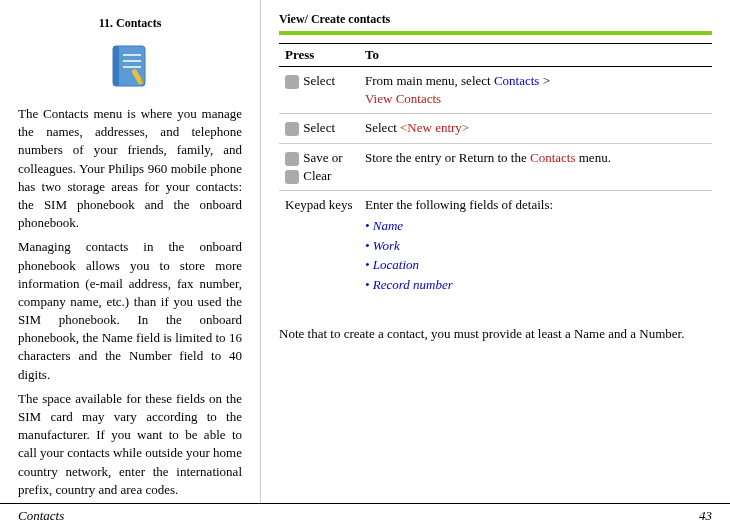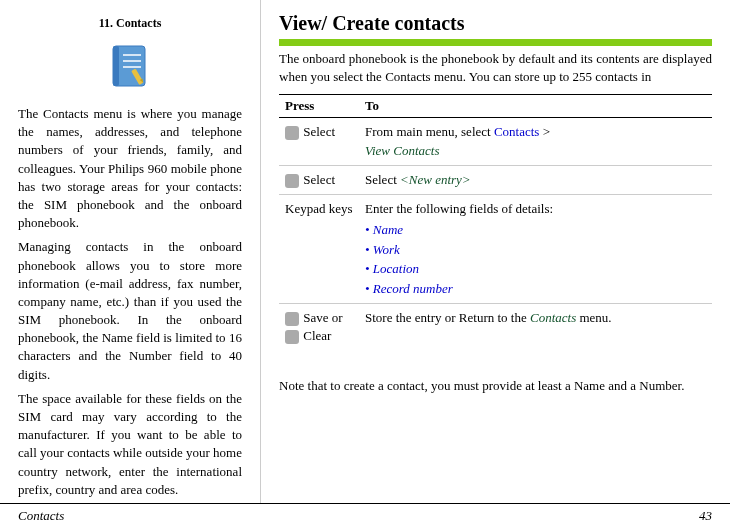--- a/index.html
+++ b/index.html
@@ -37,24 +37,24 @@
       font-style: italic;
       font-size: 13px;
     }
     h1 {
       font-size: 12px;
       font-weight: bold;
       text-align: center;
       margin-bottom: 10px;
     }
     h2 {
-      font-size: 20px;
+      font-size: 12px;
       font-weight: bold;
       margin-bottom: 4px;
-      border-bottom: 7px solid #84cc16;
+      border-bottom: 4px solid #84cc16;
       padding-bottom: 4px;
     }
     .icon-area {
       text-align: center;
       margin-bottom: 10px;
     }
     .contacts-icon {
       width: 50px;
       height: 50px;
       display: inline-block;
@@ -90,22 +90,21 @@
       line-height: 1.4;
       margin-top: 16px;
     }
     .press-col {
       width: 80px;
     }
     .link-blue {
       color: #0000cc;
     }
     .link-italic {
-      font-style: italic;
-      color: #14532d;
+      color: #b91c1c;
     }
     ul.bullet-list {
       list-style: none;
       padding-left: 0;
       margin-top: 2px;
     }
     ul.bullet-list li::before {
       content: "• ";
     }
     ul.bullet-list li {
@@ -149,21 +148,20 @@
         <polygon points="33,40 36,40 34.5,44" fill="#c0a020" transform="rotate(-30 32 36)"></polygon>
       </svg>
     </div>
     <p>The Contacts menu is where you manage the names, addresses, and telephone numbers of your friends, family, and colleagues. Your Philips 960 mobile phone has two storage areas for your contacts: the SIM phonebook and the onboard phonebook.</p>
     <p>Managing contacts in the onboard phonebook allows you to store more information (e-mail address, fax number, company name, etc.) than if you used the SIM phonebook. In the onboard phonebook, the Name field is limited to 16 characters and the Number field to 40 digits.</p>
     <p>The space available for these fields on the SIM card may vary according to the manufacturer. If you want to be able to call your contacts while outside your home country network, enter the international prefix, country and area codes.</p>
   </div>
 
   <div class="right-column">
     <h2>View/ Create contacts</h2>
-    <p>The onboard phonebook is the phonebook by default and its contents are displayed when you select the Contacts menu. You can store up to 255 contacts in</p>
 
     <table>
       <thead>
         <tr>
           <th class="press-col">Press</th>
           <th>To</th>
         </tr>
       </thead>
       <tbody>
 
@@ -177,49 +175,49 @@
           </td>
         </tr>
 
         <tr>
           <td class="press-col">
             <span class="small-key"></span>
             <span>Select</span>
           </td>
           <td>
             <span>Select </span><span class="link-italic">&lt;New entry&gt;</span>
+          </td>
+        </tr>
+
+        <tr>
+          <td class="press-col">
+            <span class="small-key"></span>
+            <span>Save or</span><br>
+            <span class="small-key"></span>
+            <span>Clear</span>
+          </td>
+          <td>
+            <span>Store the entry or Return to the </span><span class="link-italic">Contacts</span><span> menu.</span>
           </td>
         </tr>
 
         <tr>
           <td class="press-col">
             <span>Keypad keys</span>
           </td>
           <td>
             <span>Enter the following fields of details:</span>
             <ul class="bullet-list">
               <li>Name</li>
               <li>Work</li>
               <li>Location</li>
               <li>Record number</li>
             </ul>
           </td>
         </tr>
-
-        <tr>
-          <td class="press-col">
-            <span class="small-key"></span>
-            <span>Save or</span><br>
-            <span class="small-key"></span>
-            <span>Clear</span>
-          </td>
-          <td>
-            <span>Store the entry or Return to the </span><span class="link-italic">Contacts</span><span> menu.</span>
-          </td>
-        </tr>
       </tbody>
     </table>
 
     <div class="note-section">
       <p>Note that to create a contact, you must provide at least a Name and a Number.</p>
     </div>
   </div>
 </div>
 
 <div class="footer">

